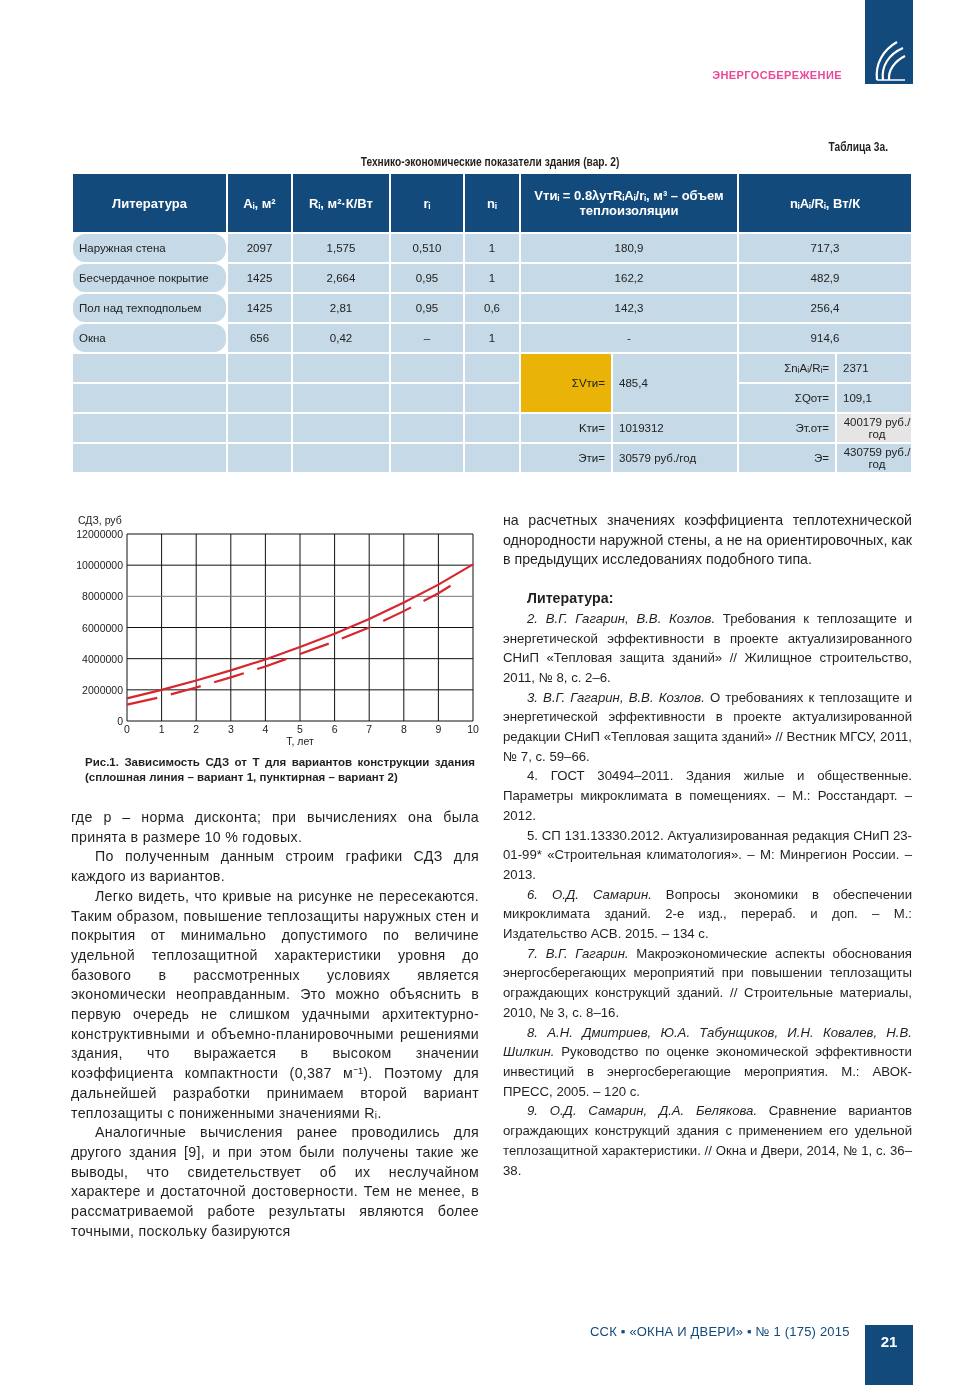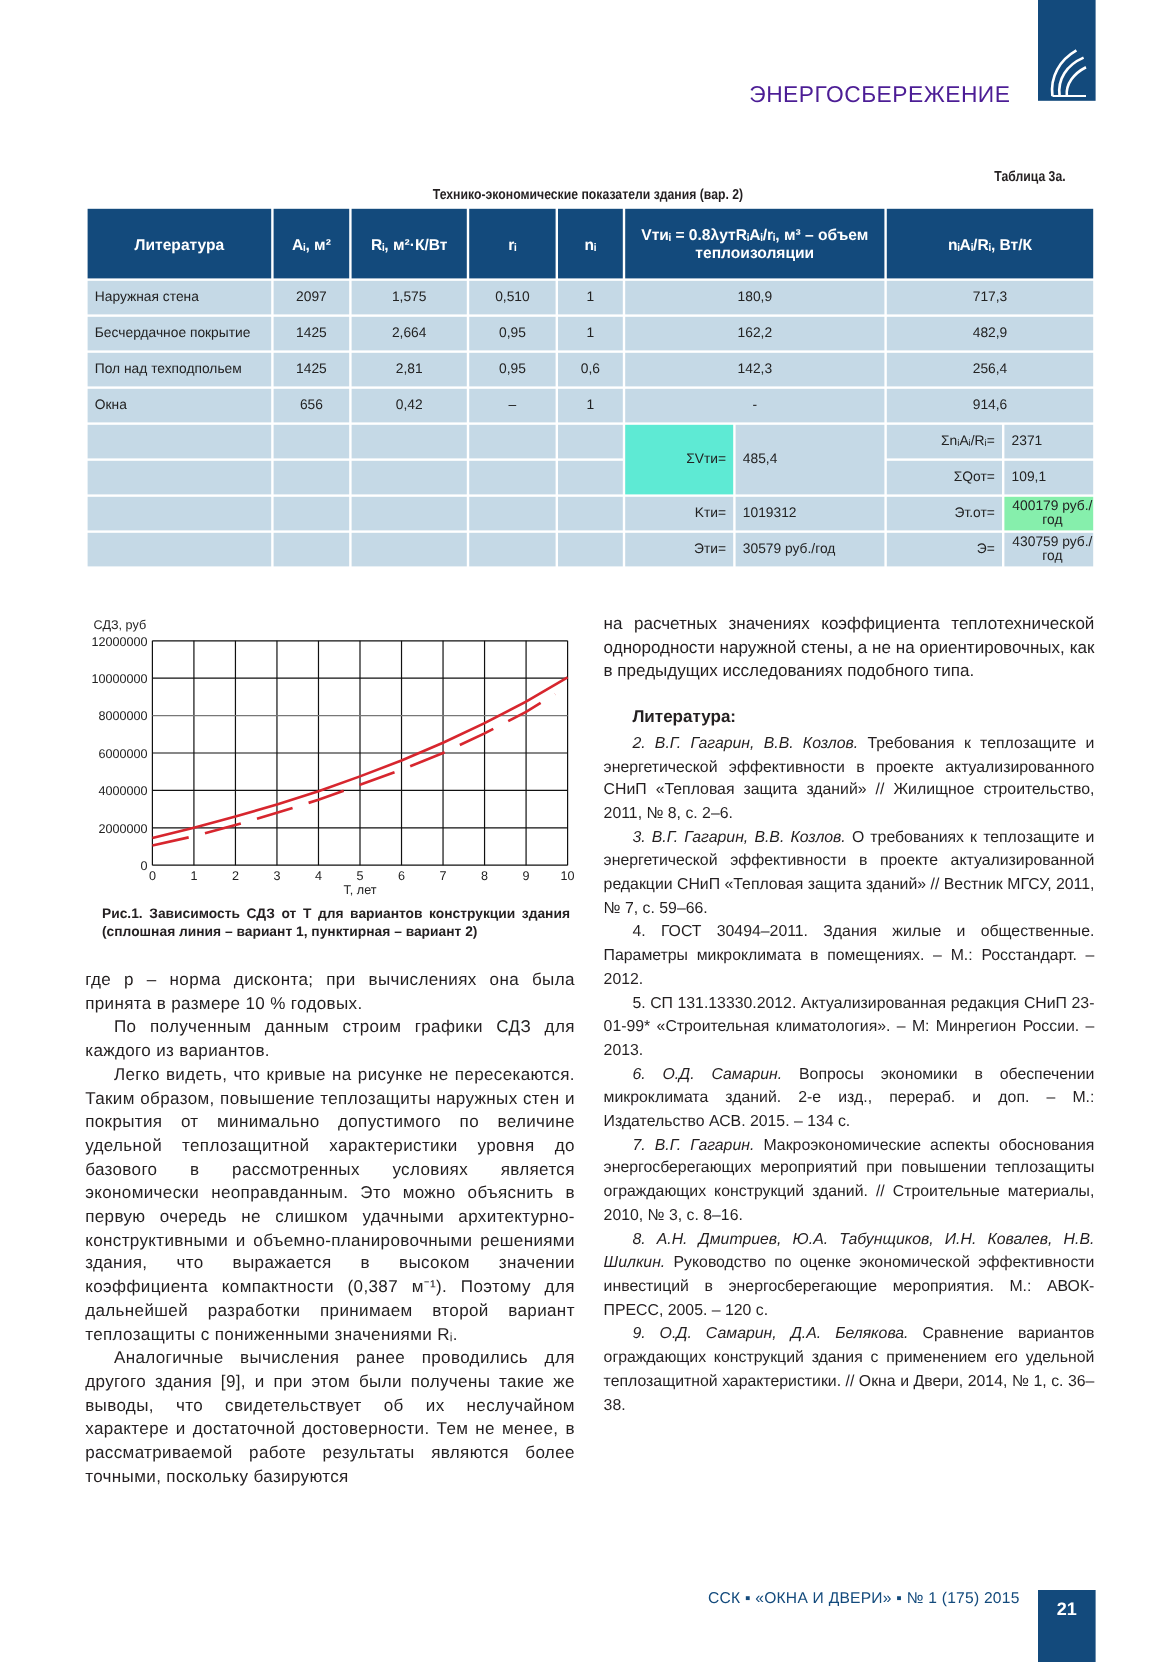--- a/index.html
+++ b/index.html
@@ -1,25 +1,25 @@
 <!DOCTYPE html>
 <html><head>
 <meta charset="utf-8">
 <style>
   html,body{margin:0;padding:0;background:#fff;}
   body{width:980px;height:1385px;position:relative;overflow:hidden;font-family:"Liberation Sans",sans-serif;color:#231f20;}
   .tab{position:absolute;left:865px;top:0;width:48px;height:84px;background:#134a7c;}
   .tab svg{position:absolute;left:6px;top:36px;}
-  .section{position:absolute;right:138px;top:69px;font-weight:normal;font-size:19px;letter-spacing:0.4px;color:#4c1d95;}
+  .section{position:absolute;right:138px;top:69px;font-weight:bold;font-size:11px;letter-spacing:0.4px;color:#ec4899;}
   .tnum{position:absolute;right:92px;top:140px;font-size:12px;font-weight:bold;font-family:"Liberation Sans Narrow","Liberation Sans",sans-serif;transform:scaleX(0.85);transform-origin:right;}
   .tcap{position:absolute;left:70px;width:840px;top:155px;text-align:center;font-size:12px;font-weight:bold;transform:scaleX(0.85);}
   table.tt{position:absolute;left:71px;top:172px;width:842px;border-collapse:separate;border-spacing:2px;font-size:11.5px;}
   table.tt th{background:#134a7c;color:#fff;height:58px;font-weight:bold;font-size:13px;padding:0 4px;}
   table.tt td{background:#c5d9e6;height:28px;text-align:center;padding:0 6px;color:#222;}
-  table.tt td.l{text-align:left;}
+  table.tt td.l{text-align:left;border-radius:12px;}
   .chart{position:absolute;left:70px;top:510px;width:420px;height:250px;}
   .fig{position:absolute;left:85px;top:755px;width:390px;font-size:11.5px;font-weight:bold;line-height:15px;text-align:justify;}
   .col{position:absolute;font-size:14.2px;line-height:19.7px;text-align:justify;}
   .col p{margin:0;}
   .col .ind{text-indent:24px;}
   .left{left:71px;top:808px;width:408px;letter-spacing:0.3px;}
   .right{left:503px;top:511px;width:409px;}
   .lit{font-weight:bold;margin-top:19px !important;text-indent:24px;}
   .refs{font-size:13.2px;line-height:19.7px;}
   .refs p{text-indent:24px;}
@@ -92,21 +92,21 @@
         <td>914,6</td>
       </tr>
       <tr>
         <td></td>
         <td></td>
         <td></td>
         <td></td>
         <td></td>
         <td rowspan="2" style="padding: 0px; background: transparent;">
           <div style="display:flex;height:100%;gap:2px">
-            <div class="r" style="background:#5eead4;flex:0 0 84px;display:flex;align-items:center;justify-content:flex-end;padding-right:6px;height:58px">ΣVти=</div>
+            <div class="r" style="background:#eab308;flex:0 0 84px;display:flex;align-items:center;justify-content:flex-end;padding-right:6px;height:58px">ΣVти=</div>
             <div style="background:#c5d9e6;flex:1;display:flex;align-items:center;padding-left:6px;height:58px">485,4</div>
           </div>
         </td>
         <td style="padding: 0px; background: transparent;">
           <div style="display:flex;gap:2px;height:28px">
             <div style="background:#c5d9e6;flex:0 0 90px;display:flex;align-items:center;justify-content:flex-end;padding-right:6px">ΣnᵢAᵢ/Rᵢ=</div>
             <div style="background:#c5d9e6;flex:1;display:flex;align-items:center;padding-left:6px">2371</div>
           </div>
         </td>
       </tr>
@@ -131,21 +131,21 @@
         <td></td>
         <td style="padding: 0px; background: transparent; border-radius: 14px;">
           <div style="display:flex;gap:2px;height:28px">
             <div style="background:#c5d9e6;flex:0 0 84px;display:flex;align-items:center;justify-content:flex-end;padding-right:6px">Kти=</div>
             <div style="background:#c5d9e6;flex:1;display:flex;align-items:center;padding-left:6px">1019312</div>
           </div>
         </td>
         <td style="padding: 0px; background: transparent;">
           <div style="display:flex;gap:2px;height:28px">
             <div style="background:#c5d9e6;flex:0 0 90px;display:flex;align-items:center;justify-content:flex-end;padding-right:6px">Эт.от=</div>
-            <div style="background:#86efac;flex:1;display:flex;align-items:center;padding-left:6px">400179 руб./год</div>
+            <div style="background:#e5e5e5;flex:1;display:flex;align-items:center;padding-left:6px">400179 руб./год</div>
           </div>
         </td>
       </tr>
       <tr>
         <td></td>
         <td></td>
         <td></td>
         <td></td>
         <td></td>
         <td style="padding: 0px; background: transparent;">

